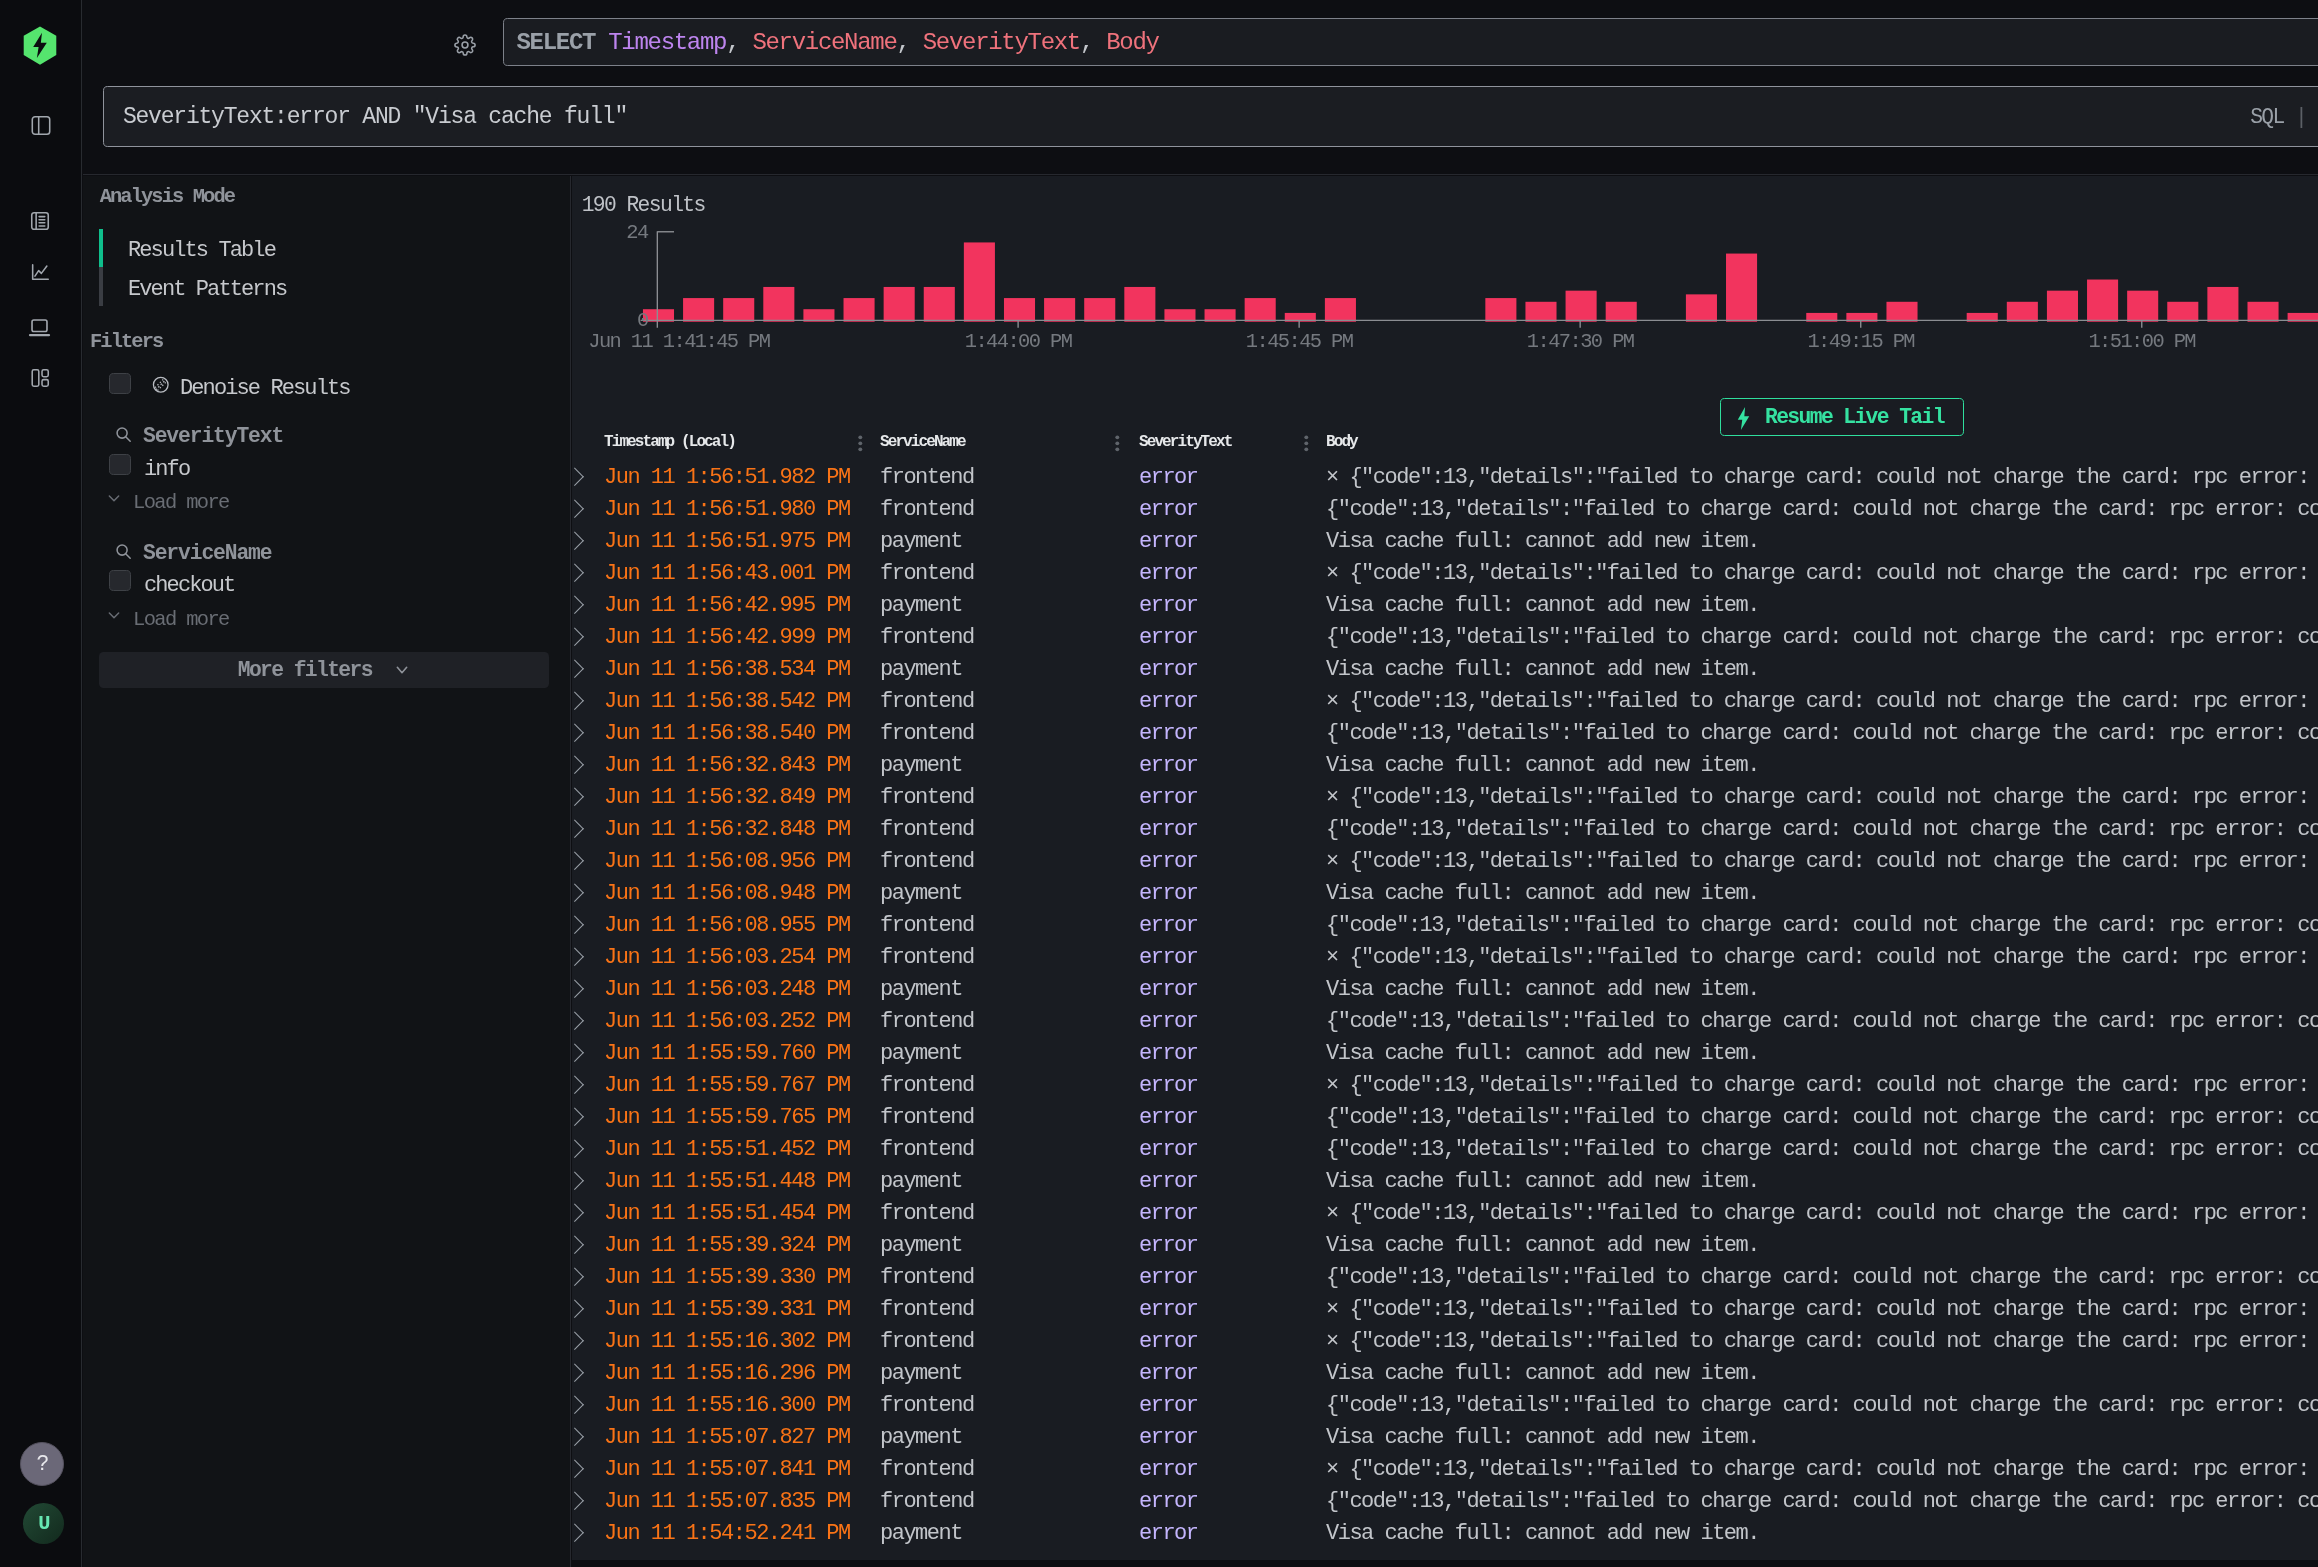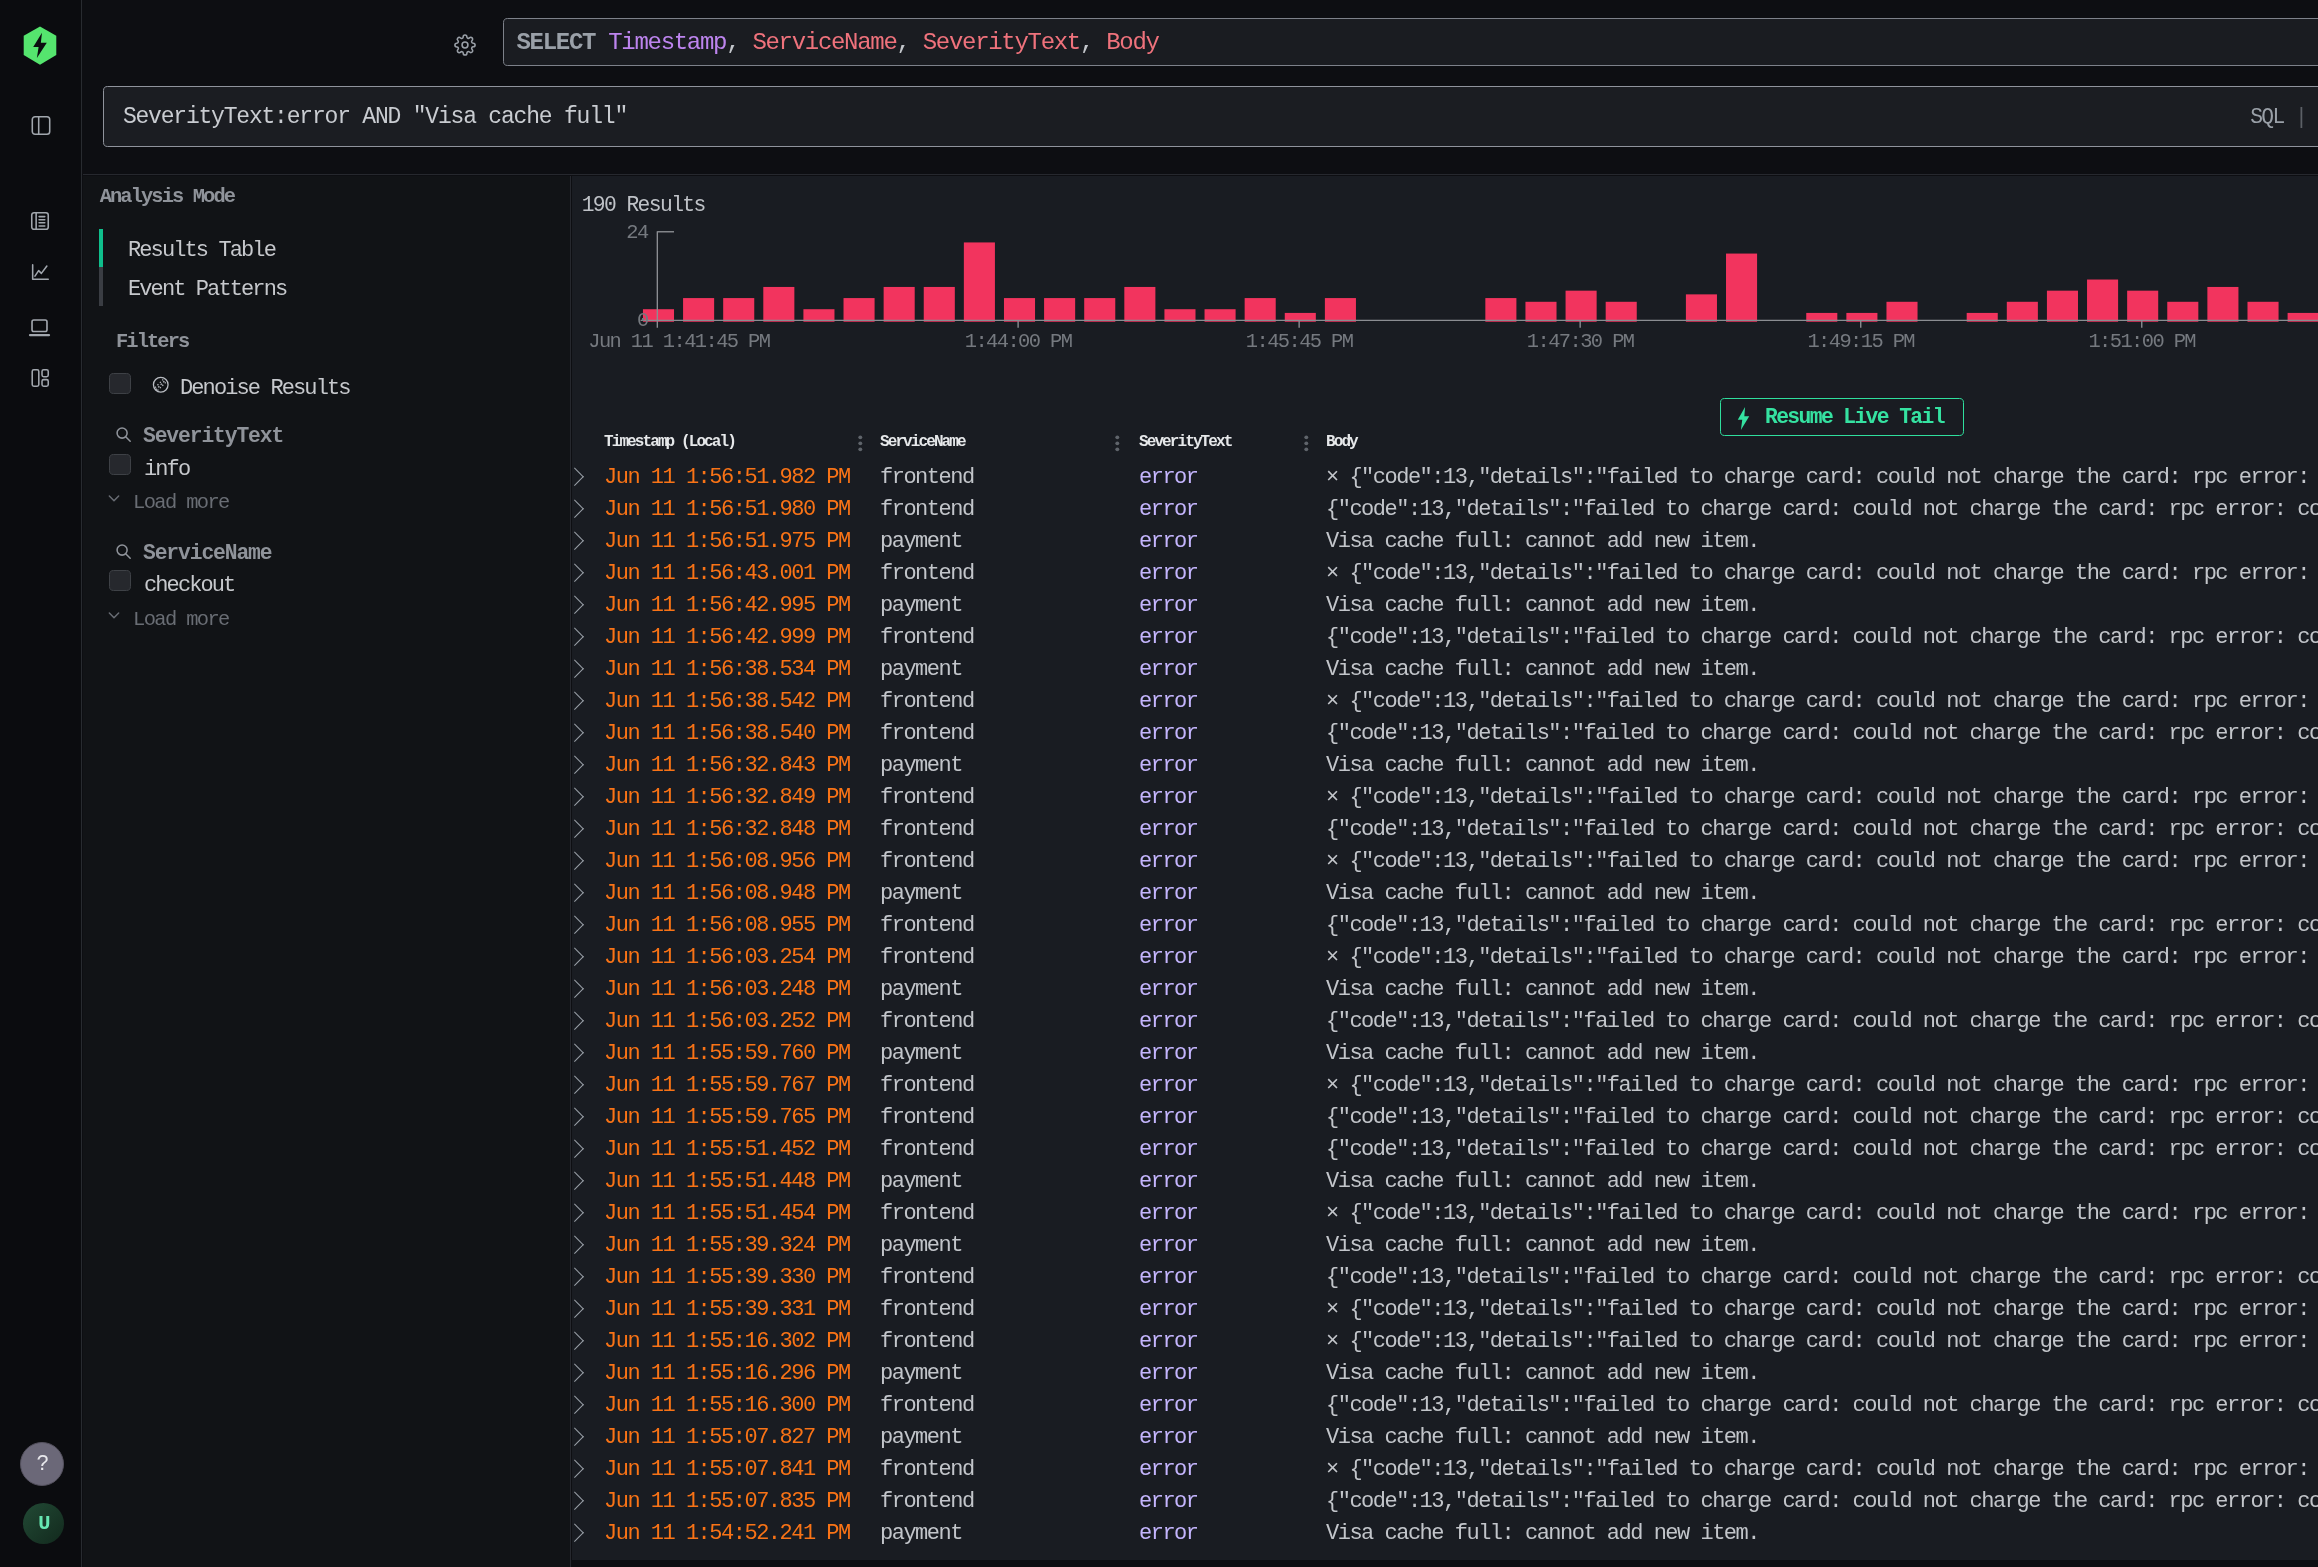--- a/index.html
+++ b/index.html
@@ -121,21 +121,21 @@
 
 </div>
 
 <div id="lpanel" class="abs">
   <div class="seclbl" style="left:16.7px; top:9.3px;">Analysis Mode</div>
   <div class="abs" style="left:16px; top:53px; width:4.2px; height:38px; background:#0fbf8c;"></div>
   <div class="abs" style="left:16px; top:91px; width:4.2px; height:39px; background:#3a3d43;"></div>
   <div class="navtxt" style="left:45px; top:62px;">Results Table</div>
   <div class="navtxt" style="left:45px; top:101px;">Event Patterns</div>
 
-  <div class="seclbl" style="left:33px; top:154px;">Filters</div>
+  <div class="seclbl" style="left:7px; top:154px;">Filters</div>
 
   <div class="cb" style="left:26.4px; top:197px;"></div>
   <svg class="icon" style="left:68px; top:199px;" width="19.5" height="19.5" viewBox="0 0 24 24" fill="none" stroke="#b9bcc2" stroke-width="1.6">
     <circle cx="12" cy="12" r="9"></circle>
     <path d="M5.7 18.3 L18.3 5.7" stroke-dasharray="2 2.4"></path>
     <path d="M8 19.1 L19.1 8" stroke-dasharray="1.6 2.6"></path>
     <path d="M5 15.5 L15.5 5" stroke-dasharray="1.6 2.6"></path>
   </svg>
   <div class="navtxt" style="left:97px; top:200px;">Denoise Results</div>
 
@@ -156,20 +156,23 @@
       <line x1="15.5" y1="15.5" x2="21" y2="21"></line>
   </svg>
   <div class="seclbl" style="left:60px; top:365px; font-size:21.3px; letter-spacing:-1.1px;">ServiceName</div>
   <div class="cb" style="left:26.4px; top:394px;"></div>
   <div class="navtxt" style="left:61px; top:397px;">checkout</div>
   <svg class="icon" style="left:23px; top:431px;" width="16" height="16" viewBox="0 0 24 24" fill="none" stroke="#696d74" stroke-width="2.2" stroke-linecap="round" stroke-linejoin="round">
     <path d="M5 9 L12 16 L19 9"></path>
   </svg>
   <div class="ldmore" style="left:50px; top:432px;">Load more</div>
 
+  <div id="morefilters">More filters&nbsp;&nbsp;<svg width="16" height="12" viewBox="0 0 24 18" fill="none" stroke="#8f939a" stroke-width="2.4" stroke-linecap="round" stroke-linejoin="round" style="vertical-align:middle;">
+        <path d="M5 5 L12 13 L19 5"></path>
+      </svg></div>
 </div>
 
 <div id="results" class="abs">
   <div class="abs" style="left:9.7px; top:17px; color:#bfc2c7;">190 Results</div>
 
   <svg class="chart" width="2545" height="195" viewBox="0 0 5488 420" style="font-size:46px">
 <rect x="153.0" y="287.0" width="67.0" height="27.0" fill="#f2345e"></rect>
 <rect x="239.5" y="263.0" width="67.0" height="51.0" fill="#f2345e"></rect>
 <rect x="326.0" y="263.0" width="67.0" height="51.0" fill="#f2345e"></rect>
 <rect x="412.5" y="239.0" width="67.0" height="75.0" fill="#f2345e"></rect>

